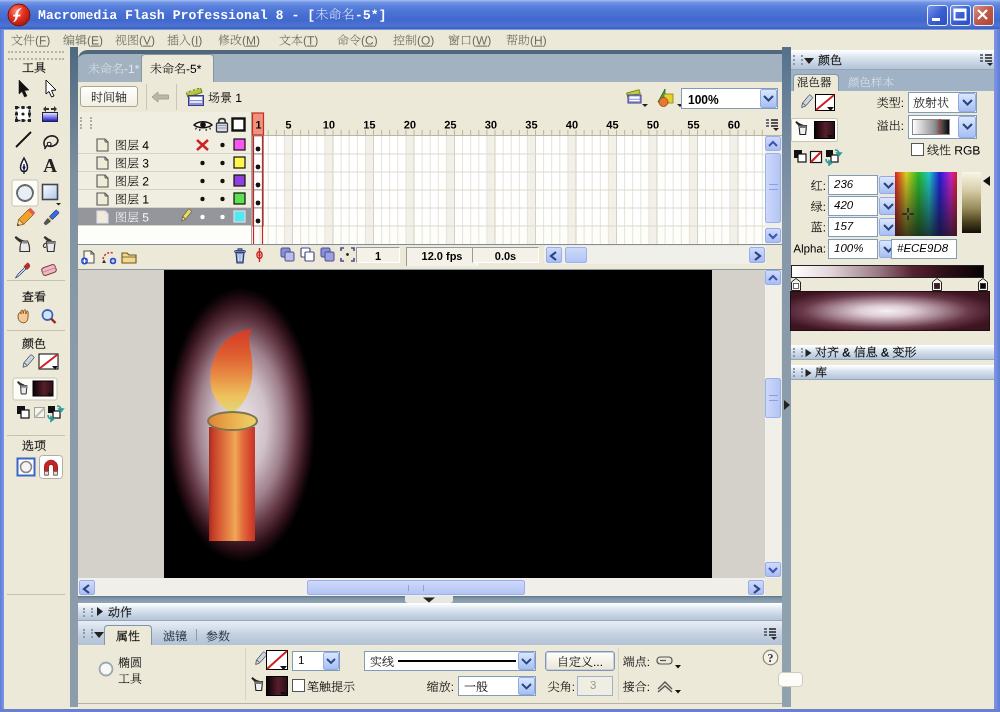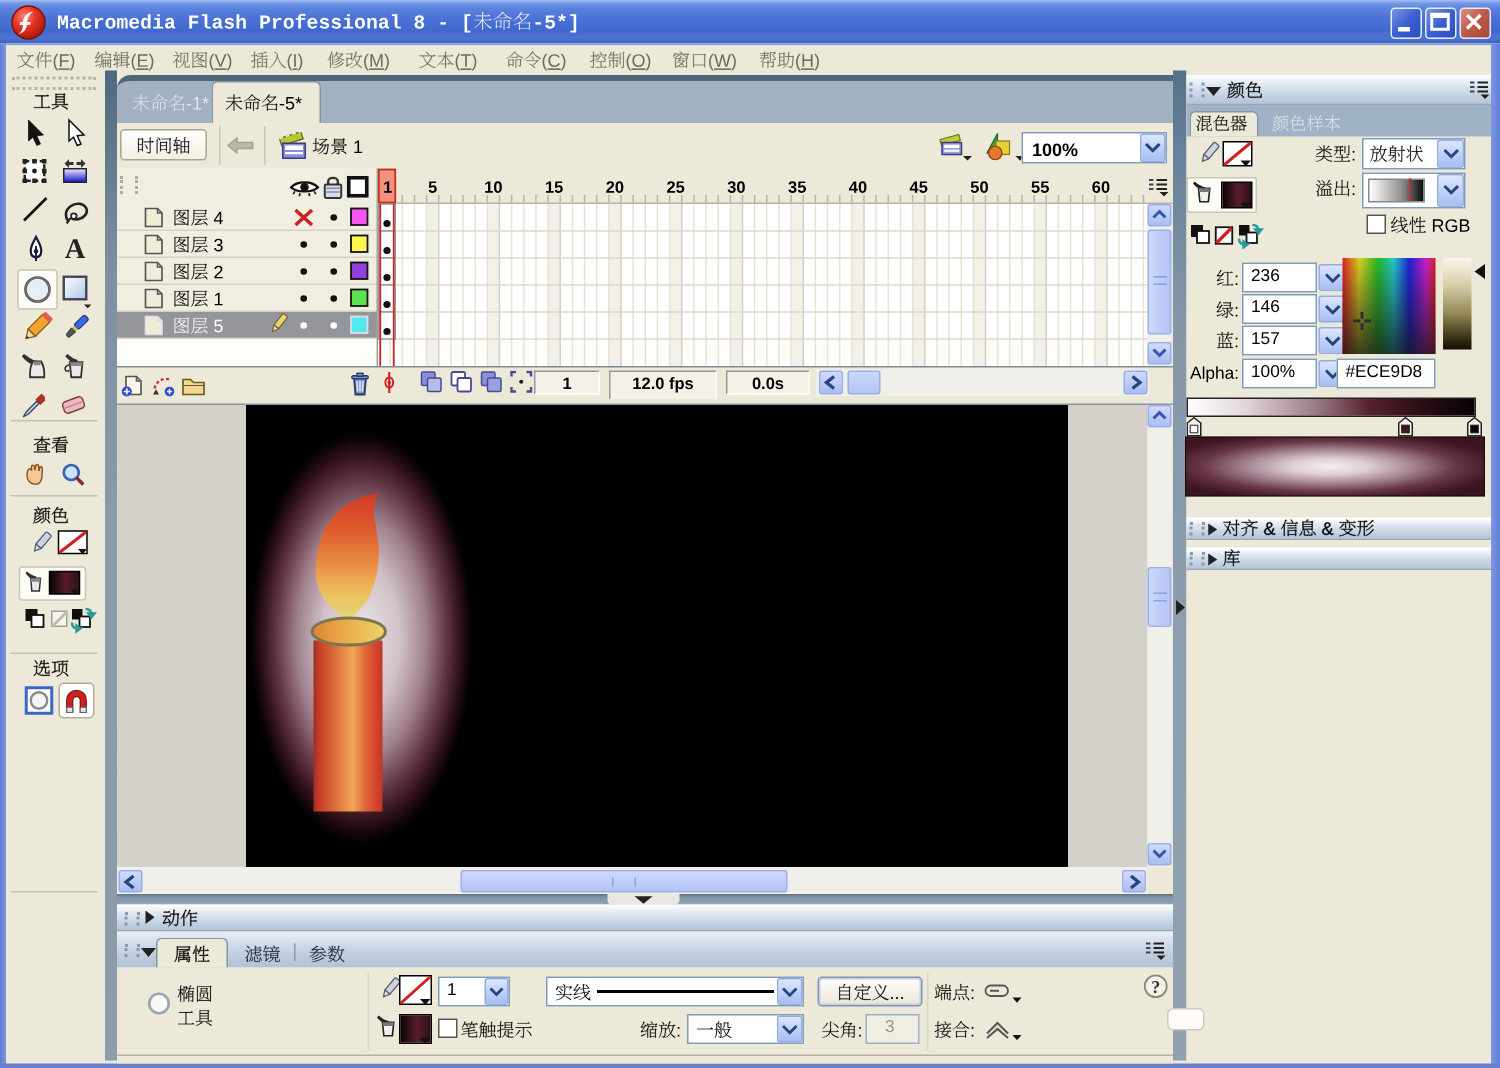--- a/index.html
+++ b/index.html
@@ -45,21 +45,21 @@
   
   #hsplit{left:78px;top:596px;width:704px;height:7px;background:linear-gradient(180deg,#5f7383,#7e93a6 30%,#90a5b6);}
   .phdr{background:linear-gradient(180deg,#fbfdfe 0%,#dfe8f2 30%,#c4d2e2 70%,#b4c5d8 100%);border-top:1px solid #fff;border-bottom:1px solid #96a6b6;box-sizing:border-box;}
   #acts{left:78px;top:603px;width:704px;height:18px;}
   #proptabs{left:78px;top:621px;width:704px;height:24px;background:linear-gradient(180deg,#e8eef6,#c2cfdf 60%,#b2c2d5);}
   #proptab-act{left:104px;top:625px;width:48px;height:20px;background:#ece9d8;border-radius:4px 4px 0 0;border:1px solid #8296a6;border-bottom:none;box-sizing:border-box;}
   #propbody{left:78px;top:645px;width:704px;height:58px;background:#ece9d8;}
   #propfoot{left:78px;top:703px;width:704px;height:6px;background:#ece9d8;border-top:1px solid #b5b2a2;box-sizing:border-box;}
   
   #rsplit{left:782px;top:47px;width:9px;height:660px;background:linear-gradient(180deg,#55718a 0%,#68809a 8%,#8496a8 25%,#8d9fae 60%,#90a2b0 100%);}
-  #rpanel{left:791px;top:47px;width:203px;height:660px;background:#ece9d8;}
+  #rpanel{left:791px;top:47px;width:203px;height:660px;background:#ece9d8;font-style:italic;}
   .combo{background:#fff;border:1px solid #7f9db9;box-sizing:border-box;}
   .cbtn{background:linear-gradient(180deg,#dce7fd 0%,#c0d2f8 50%,#a6bef2 100%);border:1px solid #93abe4;box-sizing:border-box;border-radius:2px;}
   .num{font-size:11.5px;color:#000;}
   .bnum{font-size:11px;font-weight:bold;color:#000;}
 </style>
 </head>
 <body>
 <div id="win">
 
 <div class="abs" id="titlebar">
@@ -593,21 +593,21 @@
             <rect x="0" y="0" width="9" height="9" rx="1" fill="#8890d8" stroke="#4a4a90" stroke-width="1"></rect>
             <rect x="4" y="4" width="9" height="9" rx="1" fill="#9ba0e0" stroke="#4a4a90" stroke-width="1"></rect>
           </g>
    <g transform="translate(87,1)">
             <path d="M3 0 L0 0 L0 3 M10 0 L13 0 L13 3 M0 10 L0 13 L3 13 M13 10 L13 13 L10 13" fill="none" stroke="#4a4a90" stroke-width="1.6"></path>
             <circle cx="6.5" cy="6.5" r="1.4" fill="#222"></circle>
           </g>
   </svg>
   <div class="abs sunk" style="left:278px;top:2px;width:44px;height:16px;line-height:16px">1</div>
   <div class="abs sunk" style="left:328px;top:2px;width:72px;height:32px;line-height:16px">12.0 fps</div>
-  <div class="abs sunk" style="left:406px;top:2px;width:56px;height:16px;line-height:16px">0.0s</div>
+  <div class="abs sunk" style="left:394px;top:2px;width:67px;height:16px;line-height:16px">0.0s</div>
 
   <div class="abs sb" style="left:466px;top:1px;width:222px;height:18px"></div>
   <div class="abs sbtn" style="left:468px;top:2px;width:16px;height:16px"><svg width="14" height="12">
             <path d="M9 2 L4 6 L9 10" fill="none" stroke="#26457e" stroke-width="2.2"></path>
           </svg></div>
   <div class="abs sthumbh" style="left:487px;top:2px;width:22px;height:16px"></div>
   <div class="abs sbtn" style="left:671px;top:2px;width:16px;height:16px"><svg width="14" height="12">
             <path d="M5 2 L10 6 L5 10" fill="none" stroke="#26457e" stroke-width="2.2"></path>
           </svg></div>
  </div>
@@ -873,21 +873,21 @@
 
  <div class="abs" style="left:120px;top:96px;width:13px;height:13px;background:#fff;border:1px solid #555;box-sizing:border-box"></div>
 
  <div class="abs combo" style="left:37px;top:128px;width:50px;height:20px"></div>
       <div class="abs num" style="left:43px;top:131px">236</div>
  <div class="abs cbtn" style="left:88px;top:129px;width:18px;height:18px"></div>
  <svg class="abs" style="left:92px;top:135px" width="12" height="8">
         <path d="M1 1 L5.5 5.5 L10 1" fill="none" stroke="#26457e" stroke-width="2"></path>
       </svg>
  <div class="abs combo" style="left:37px;top:149px;width:50px;height:20px"></div>
-      <div class="abs num" style="left:43px;top:152px">146</div>
+      <div class="abs num" style="left:43px;top:152px">420</div>
  <div class="abs cbtn" style="left:88px;top:150px;width:18px;height:18px"></div>
  <svg class="abs" style="left:92px;top:156px" width="12" height="8">
         <path d="M1 1 L5.5 5.5 L10 1" fill="none" stroke="#26457e" stroke-width="2"></path>
       </svg>
  <div class="abs combo" style="left:37px;top:170px;width:50px;height:20px"></div>
       <div class="abs num" style="left:43px;top:173px">157</div>
  <div class="abs cbtn" style="left:88px;top:171px;width:18px;height:18px"></div>
  <svg class="abs" style="left:92px;top:177px" width="12" height="8">
         <path d="M1 1 L5.5 5.5 L10 1" fill="none" stroke="#26457e" stroke-width="2"></path>
       </svg>

